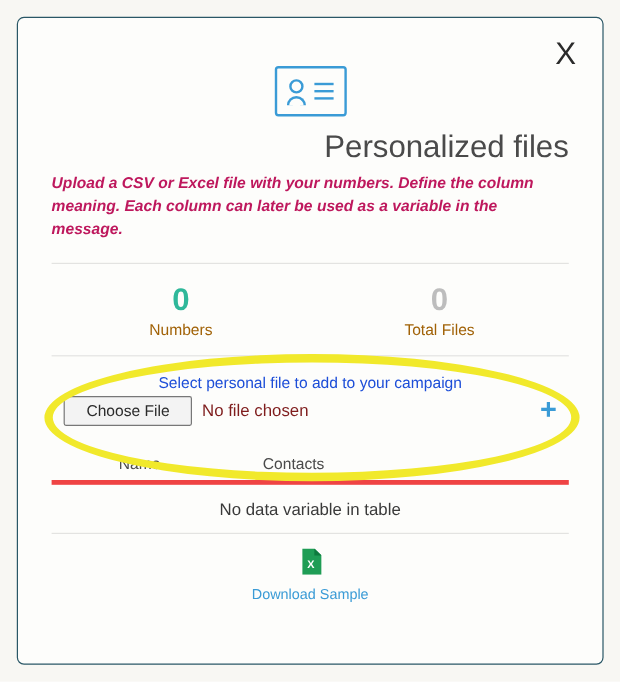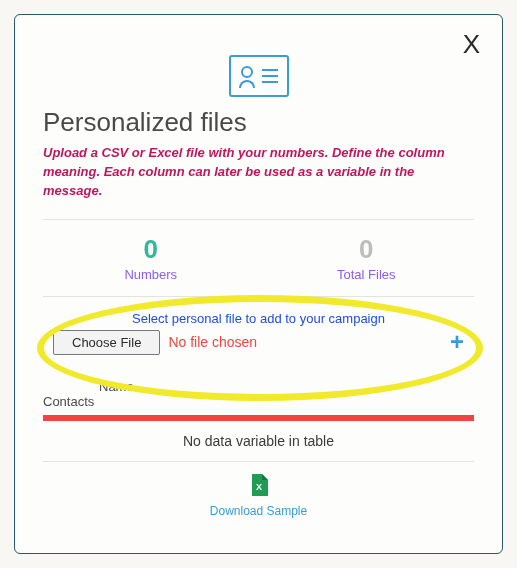--- a/index.html
+++ b/index.html
@@ -65,21 +65,21 @@
   .hero-icon .line {
     position: absolute;
     height: 2px;
     background: #3a9bd6;
     right: 9px;
   }
   .hero-icon .l1 { width: 16px; top: 12px; }
   .hero-icon .l2 { width: 16px; top: 18px; }
   .hero-icon .l3 { width: 16px; top: 24px; }
   h1.title {
-    text-align: left;
+    text-align: right;
     font-weight: 300;
     font-size: 26px;
     color: #4a4a4a;
     margin: 8px 0 6px 0;
   }
   .subtitle {
     text-align: left;
     font-size: 13px;
     color: #be185d;
     font-weight: 600;
@@ -102,21 +102,21 @@
   }
   .stat-value {
     font-size: 26px;
     font-weight: 700;
     margin-bottom: 2px;
   }
   .stat-value.green { color: #2fb89a; }
   .stat-value.grey { color: #bdbdbd; }
   .stat-label {
     font-size: 13px;
-    color: #8b5cf6;
+    color: #a16207;
   }
   .file-section {
     position: relative;
     padding: 14px 0 18px 0;
   }
   .select-caption {
     text-align: center;
     font-size: 13px;
     color: #1d4ed8;
     margin-bottom: 4px;
@@ -131,21 +131,21 @@
     background: #f3f3f3;
     font-size: 13px;
     padding: 4px 18px;
     border-radius: 2px;
     cursor: pointer;
     font-family: inherit;
     color: #2b2b2b;
   }
   .no-file {
     font-size: 14px;
-    color: #ef4444;
+    color: #7f1d1d;
     margin-left: 8px;
     flex: 1;
   }
   .add-plus {
     font-size: 24px;
     font-weight: 700;
     color: #3a9bd6;
     cursor: pointer;
     line-height: 1;
   }
@@ -155,22 +155,21 @@
     border-radius: 50%;
     width: 446px;
     height: 106px;
     left: -6px;
     top: -2px;
     pointer-events: none;
   }
   .table-head {
     display: flex;
     padding: 6px 0;
-    border-bottom: 6px solid #ef4444;
-    flex-direction: column;
+    border-bottom: 4px solid #ef4444;
   }
   .th {
     font-size: 13px;
     color: #4a4a4a;
   }
   .th.name { margin-left: 56px; width: 120px; }
   .th.contacts { }
   .no-data {
     text-align: center;
     padding: 12px 0;

